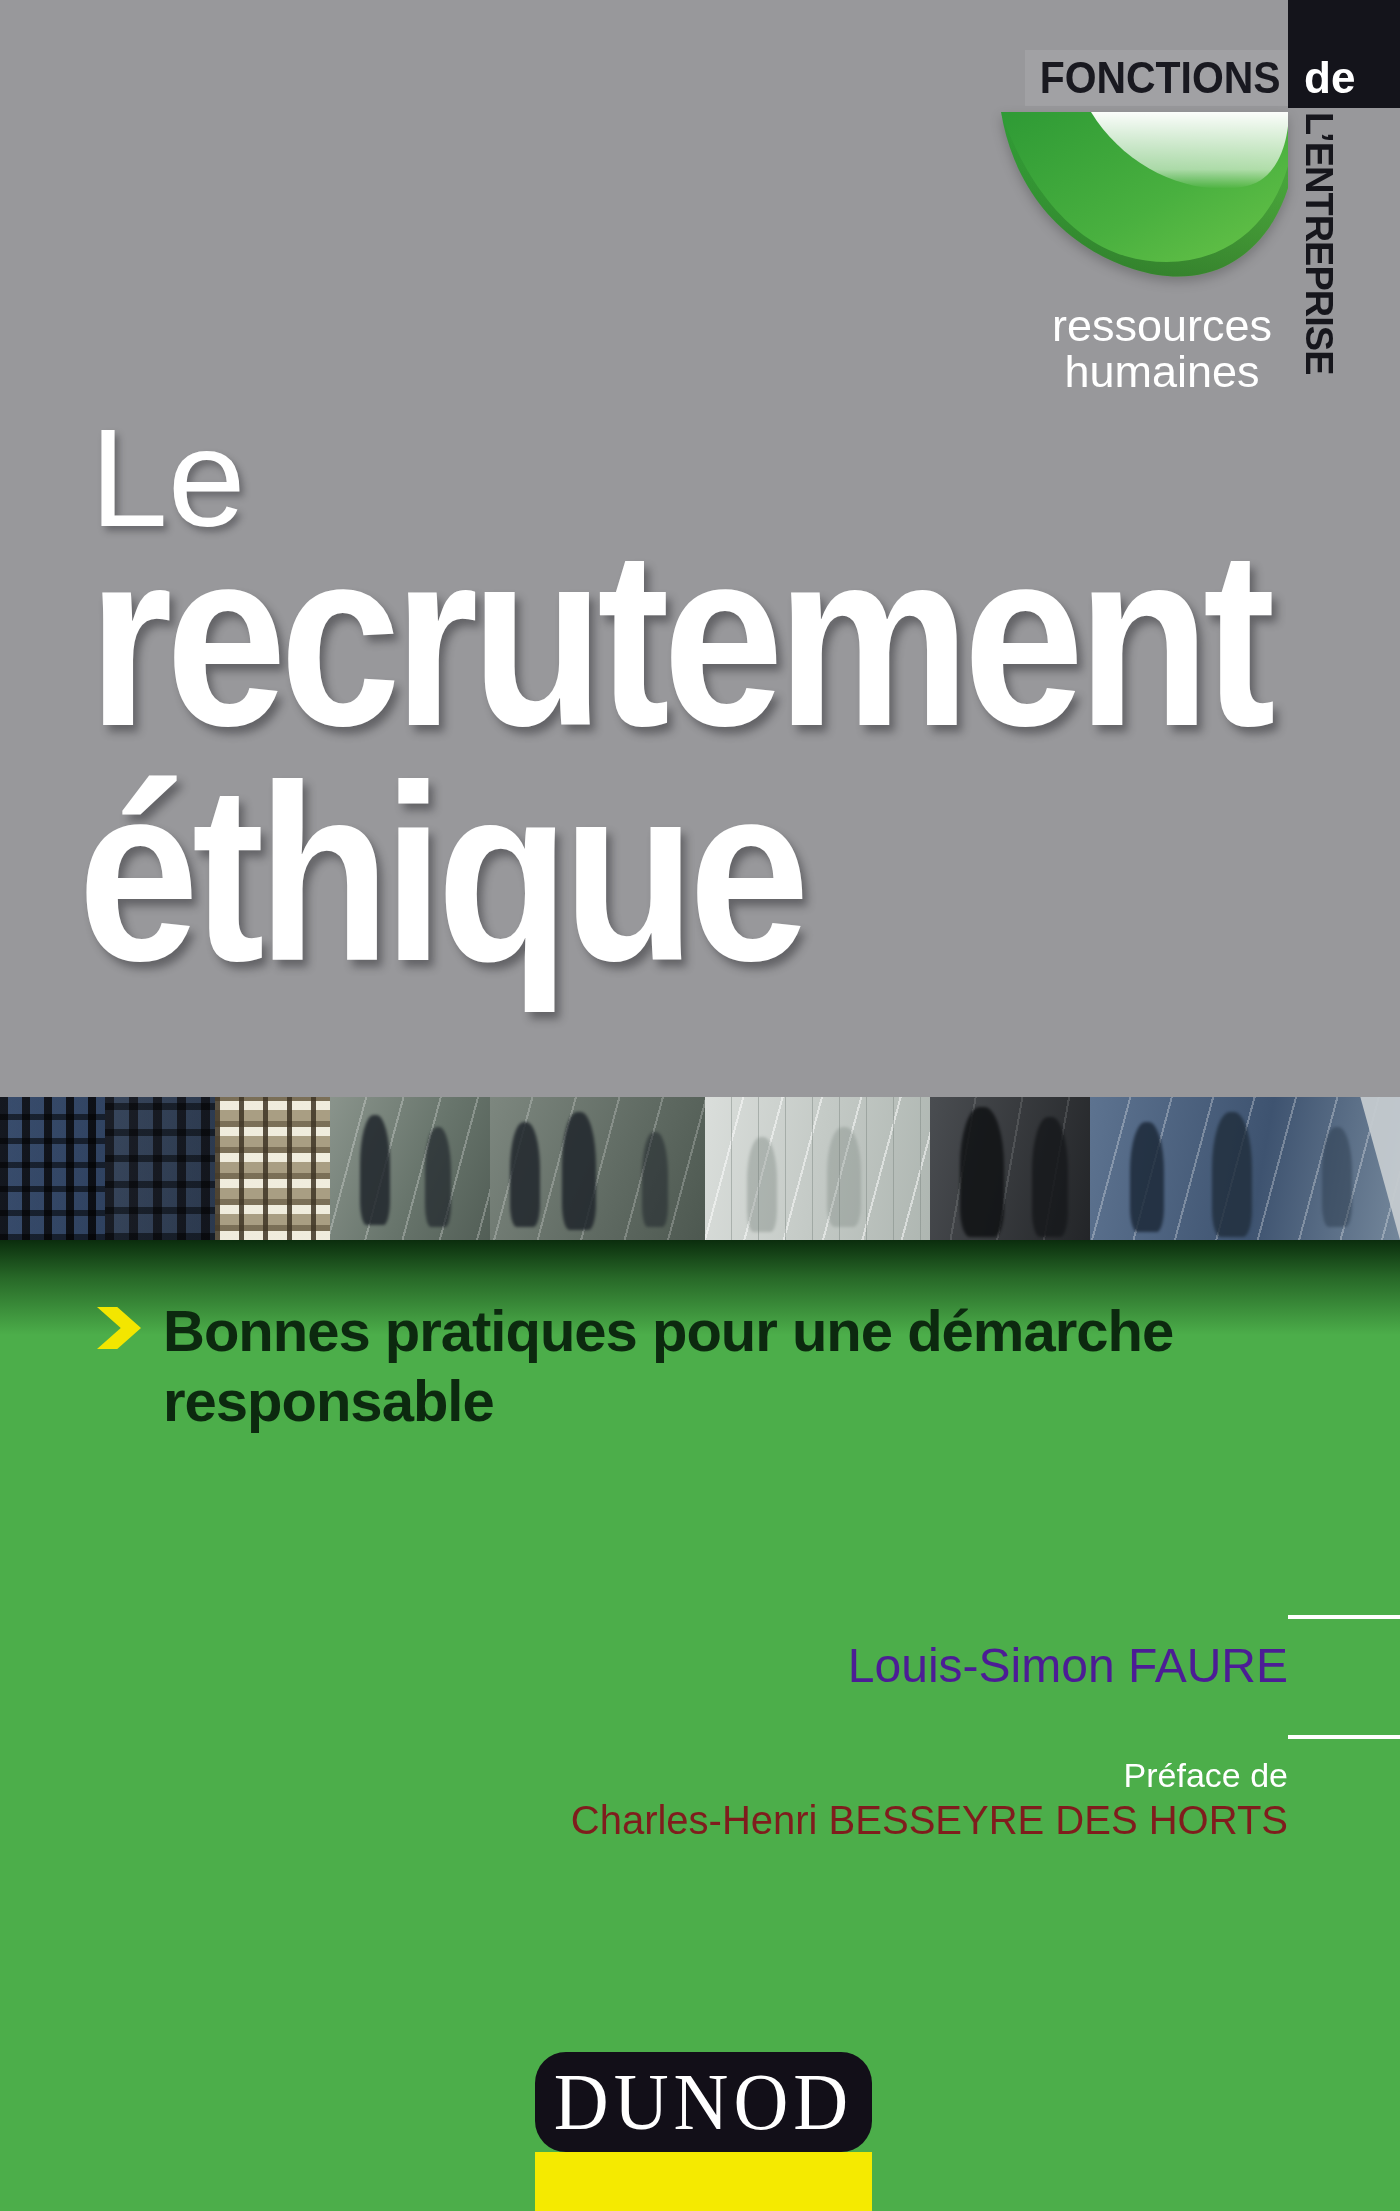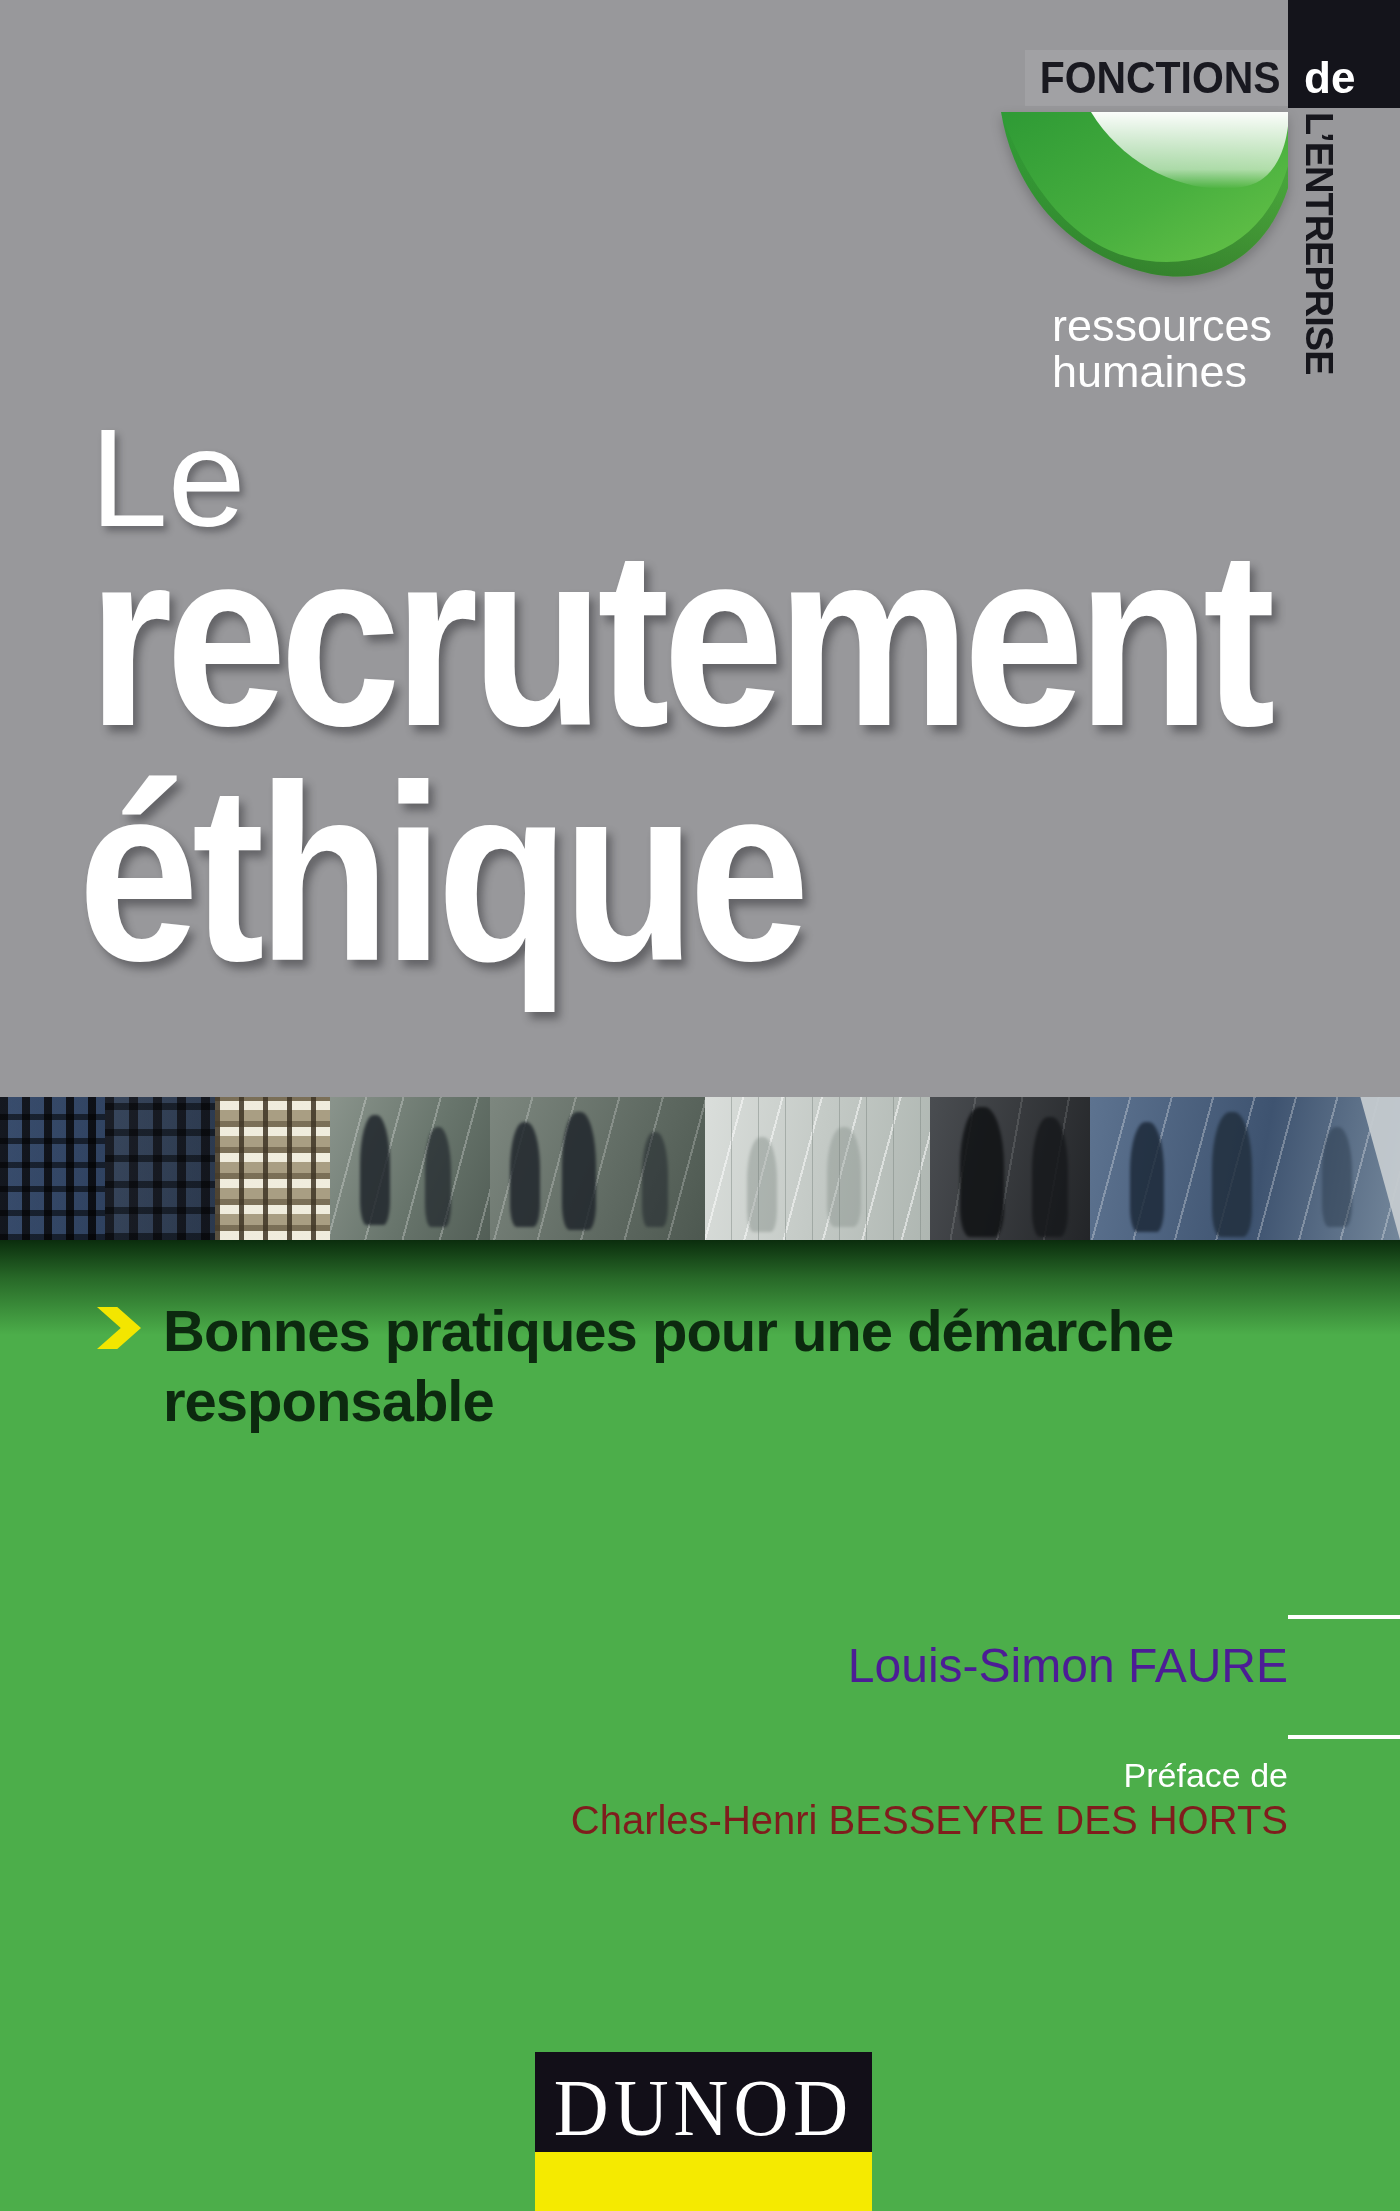--- a/index.html
+++ b/index.html
@@ -28,21 +28,21 @@
     font-size:44px;font-weight:700;color:#ffffff;
   }
   .leaf{position:absolute;left:995px;top:106px;width:300px;height:175px;
     filter:drop-shadow(0 5px 6px rgba(0,0,0,.22));}
   .vertical-title{
     position:absolute;left:1294px;top:112px;width:50px;height:300px;
     writing-mode:vertical-rl;font-size:38px;font-weight:700;color:#16161c;
     letter-spacing:-1px;line-height:50px;white-space:nowrap;
   }
   .category{
-    position:absolute;right:128px;top:303px;text-align:left;color:#ffffff;
+    position:absolute;right:128px;top:303px;text-align:center;color:#ffffff;
     font-size:45px;font-weight:400;line-height:46px;
   }
   .category span{display:block;}
 
   .title-le{
     position:absolute;left:90px;top:408px;color:#fff;
     font-size:140px;font-weight:400;line-height:1;
     text-shadow:4px 5px 7px rgba(35,35,40,.40);
     text-align:right;
   }
@@ -115,21 +115,21 @@
   }
   .preface-label{
     position:absolute;right:112px;top:518px;color:#fff;font-size:34px;font-weight:400;line-height:1;
   }
   .preface-author{
     position:absolute;right:112px;top:560px;color:#7f1d1d;font-size:40px;font-weight:400;
     line-height:1;white-space:nowrap;
   }
   .dunod-black{
     position:absolute;left:535px;top:812px;width:337px;height:100px;background:#120f18;
-    display:flex;align-items:flex-end;justify-content:center;
+    display:flex;align-items:center;justify-content:center;border-radius:31px;
   }
   .dunod-black span{
     font-family:"Liberation Serif","DejaVu Serif",serif;font-size:76px;font-weight:400;
     color:#ffffff;letter-spacing:5px;transform:scaleY(1.05);
   }
   .dunod-yellow{
     position:absolute;left:535px;top:912px;width:337px;height:59px;background:#f5ea00;
   }
 </style>
 </head>

